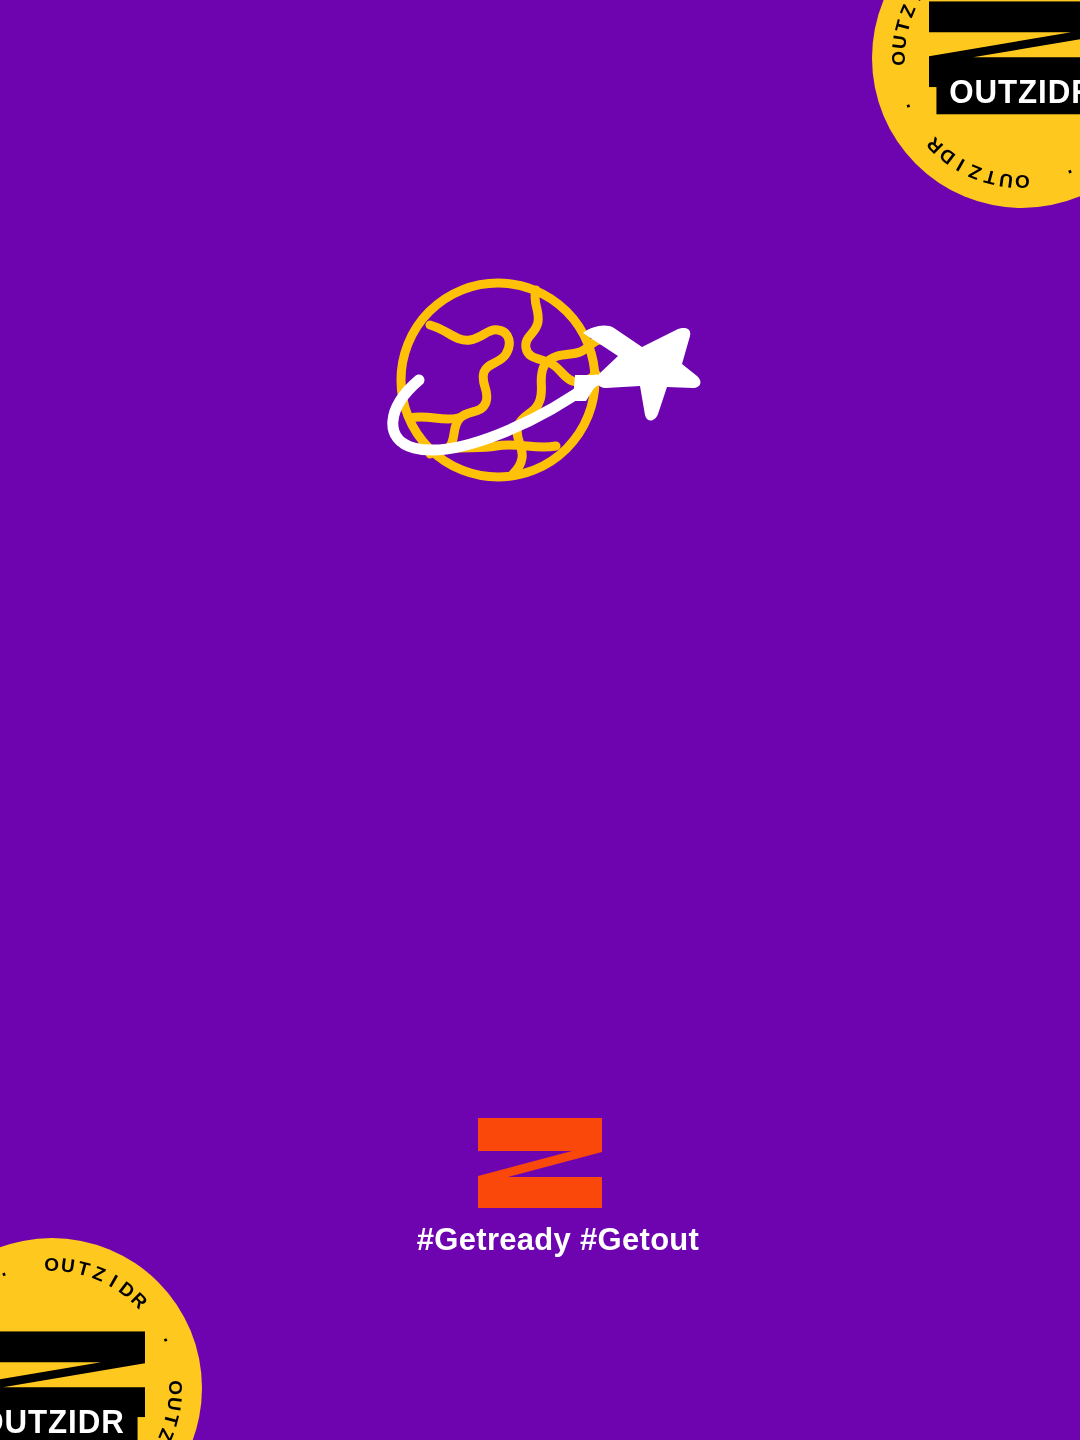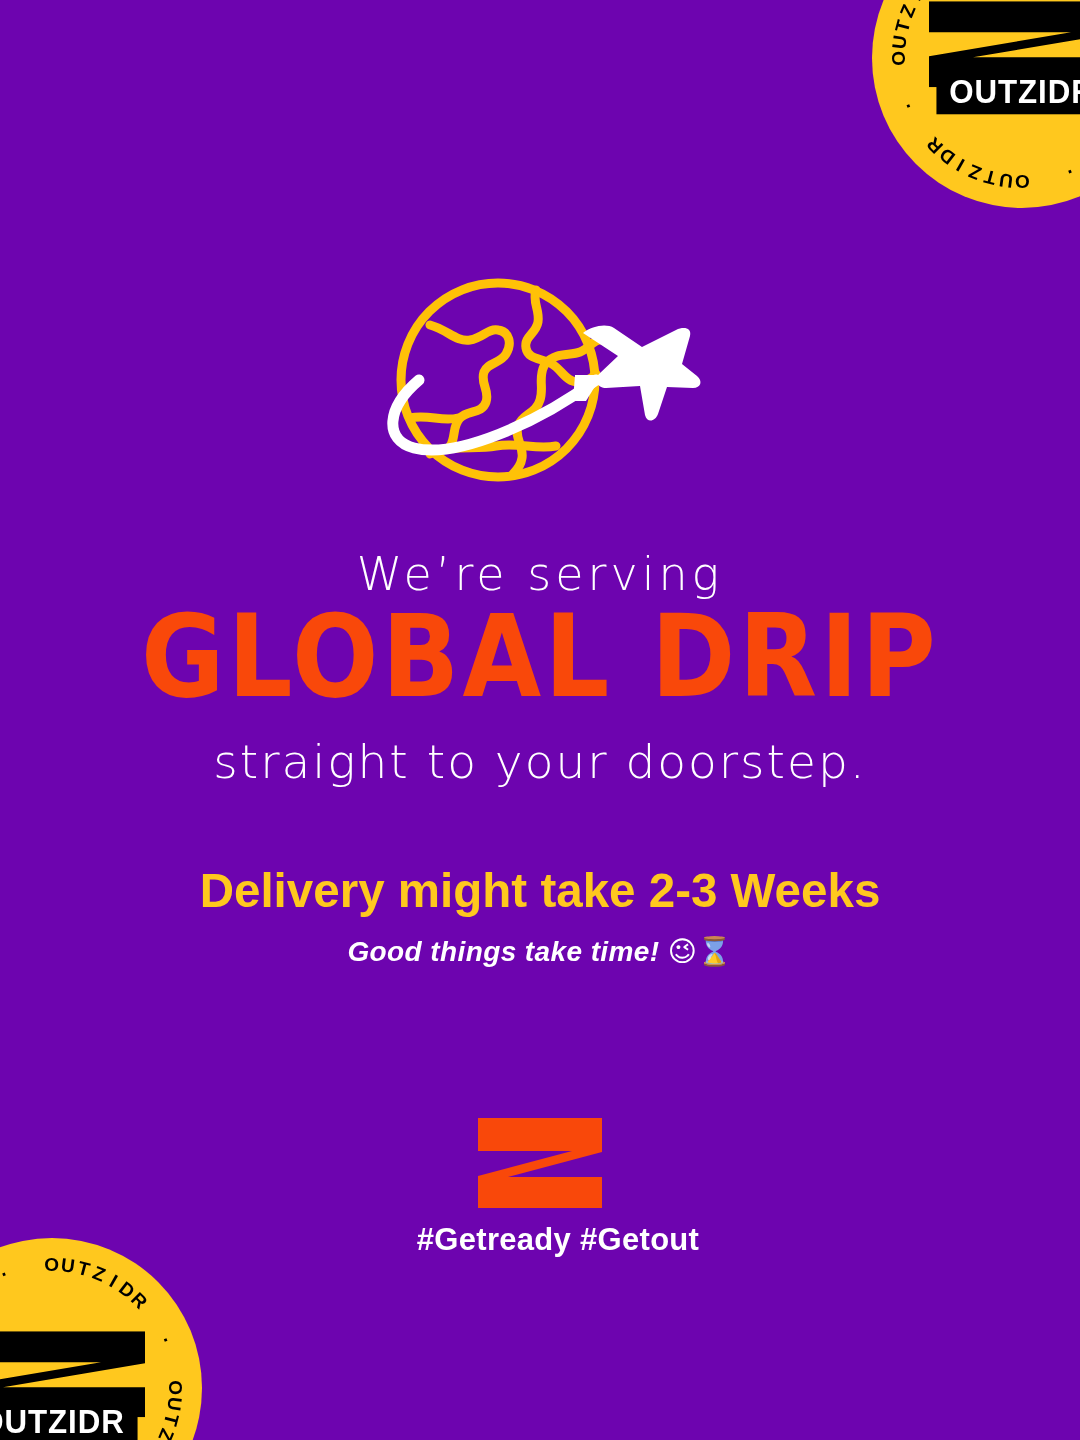--- a/index.html
+++ b/index.html
@@ -206,30 +206,20 @@
 
       <g fill="#ffffff">
         <path d="M213 65 C222 58 236 55 244 60 L272 79 L306 62 C314 58 322 60 320 68
                  L312 96 L327 108 C333 113 331 120 323 120 L297 119 L288 146
                  C285 154 277 155 275 147 L270 118 L236 120 C228 120 223 112 229 106 L248 88 Z"></path>
         <path d="M205 107 L232 107 L216 133 L203 133 Z"></path>
       </g>
     </svg>
   </div>
 
-  <div class="copy">
-    <div class="line-serving">We’re serving</div>
-    <div class="line-headline">GLOBAL DRIP</div>
-    <div class="line-doorstep">straight to your doorstep.</div>
-    <div class="line-delivery">Delivery might take 2-3 Weeks</div>
-    <div class="line-note">
-      <span>Good things take time!</span>
-      <span class="emoji">😉⌛</span>
-    </div>
-  </div>
 
   <div class="footer">
     <svg class="brand-z" width="124" height="90" viewBox="0 0 124 90">
       <path d="M0 0 H124 V34 L30 59 H124 V90 H0 V58 L94 33 H0 Z" fill="#f9480a"></path>
     </svg>
     <div class="tagline">#Getready #Getout</div>
   </div>
 
   <div class="seal seal-tr">
     <div class="seal-ring">

